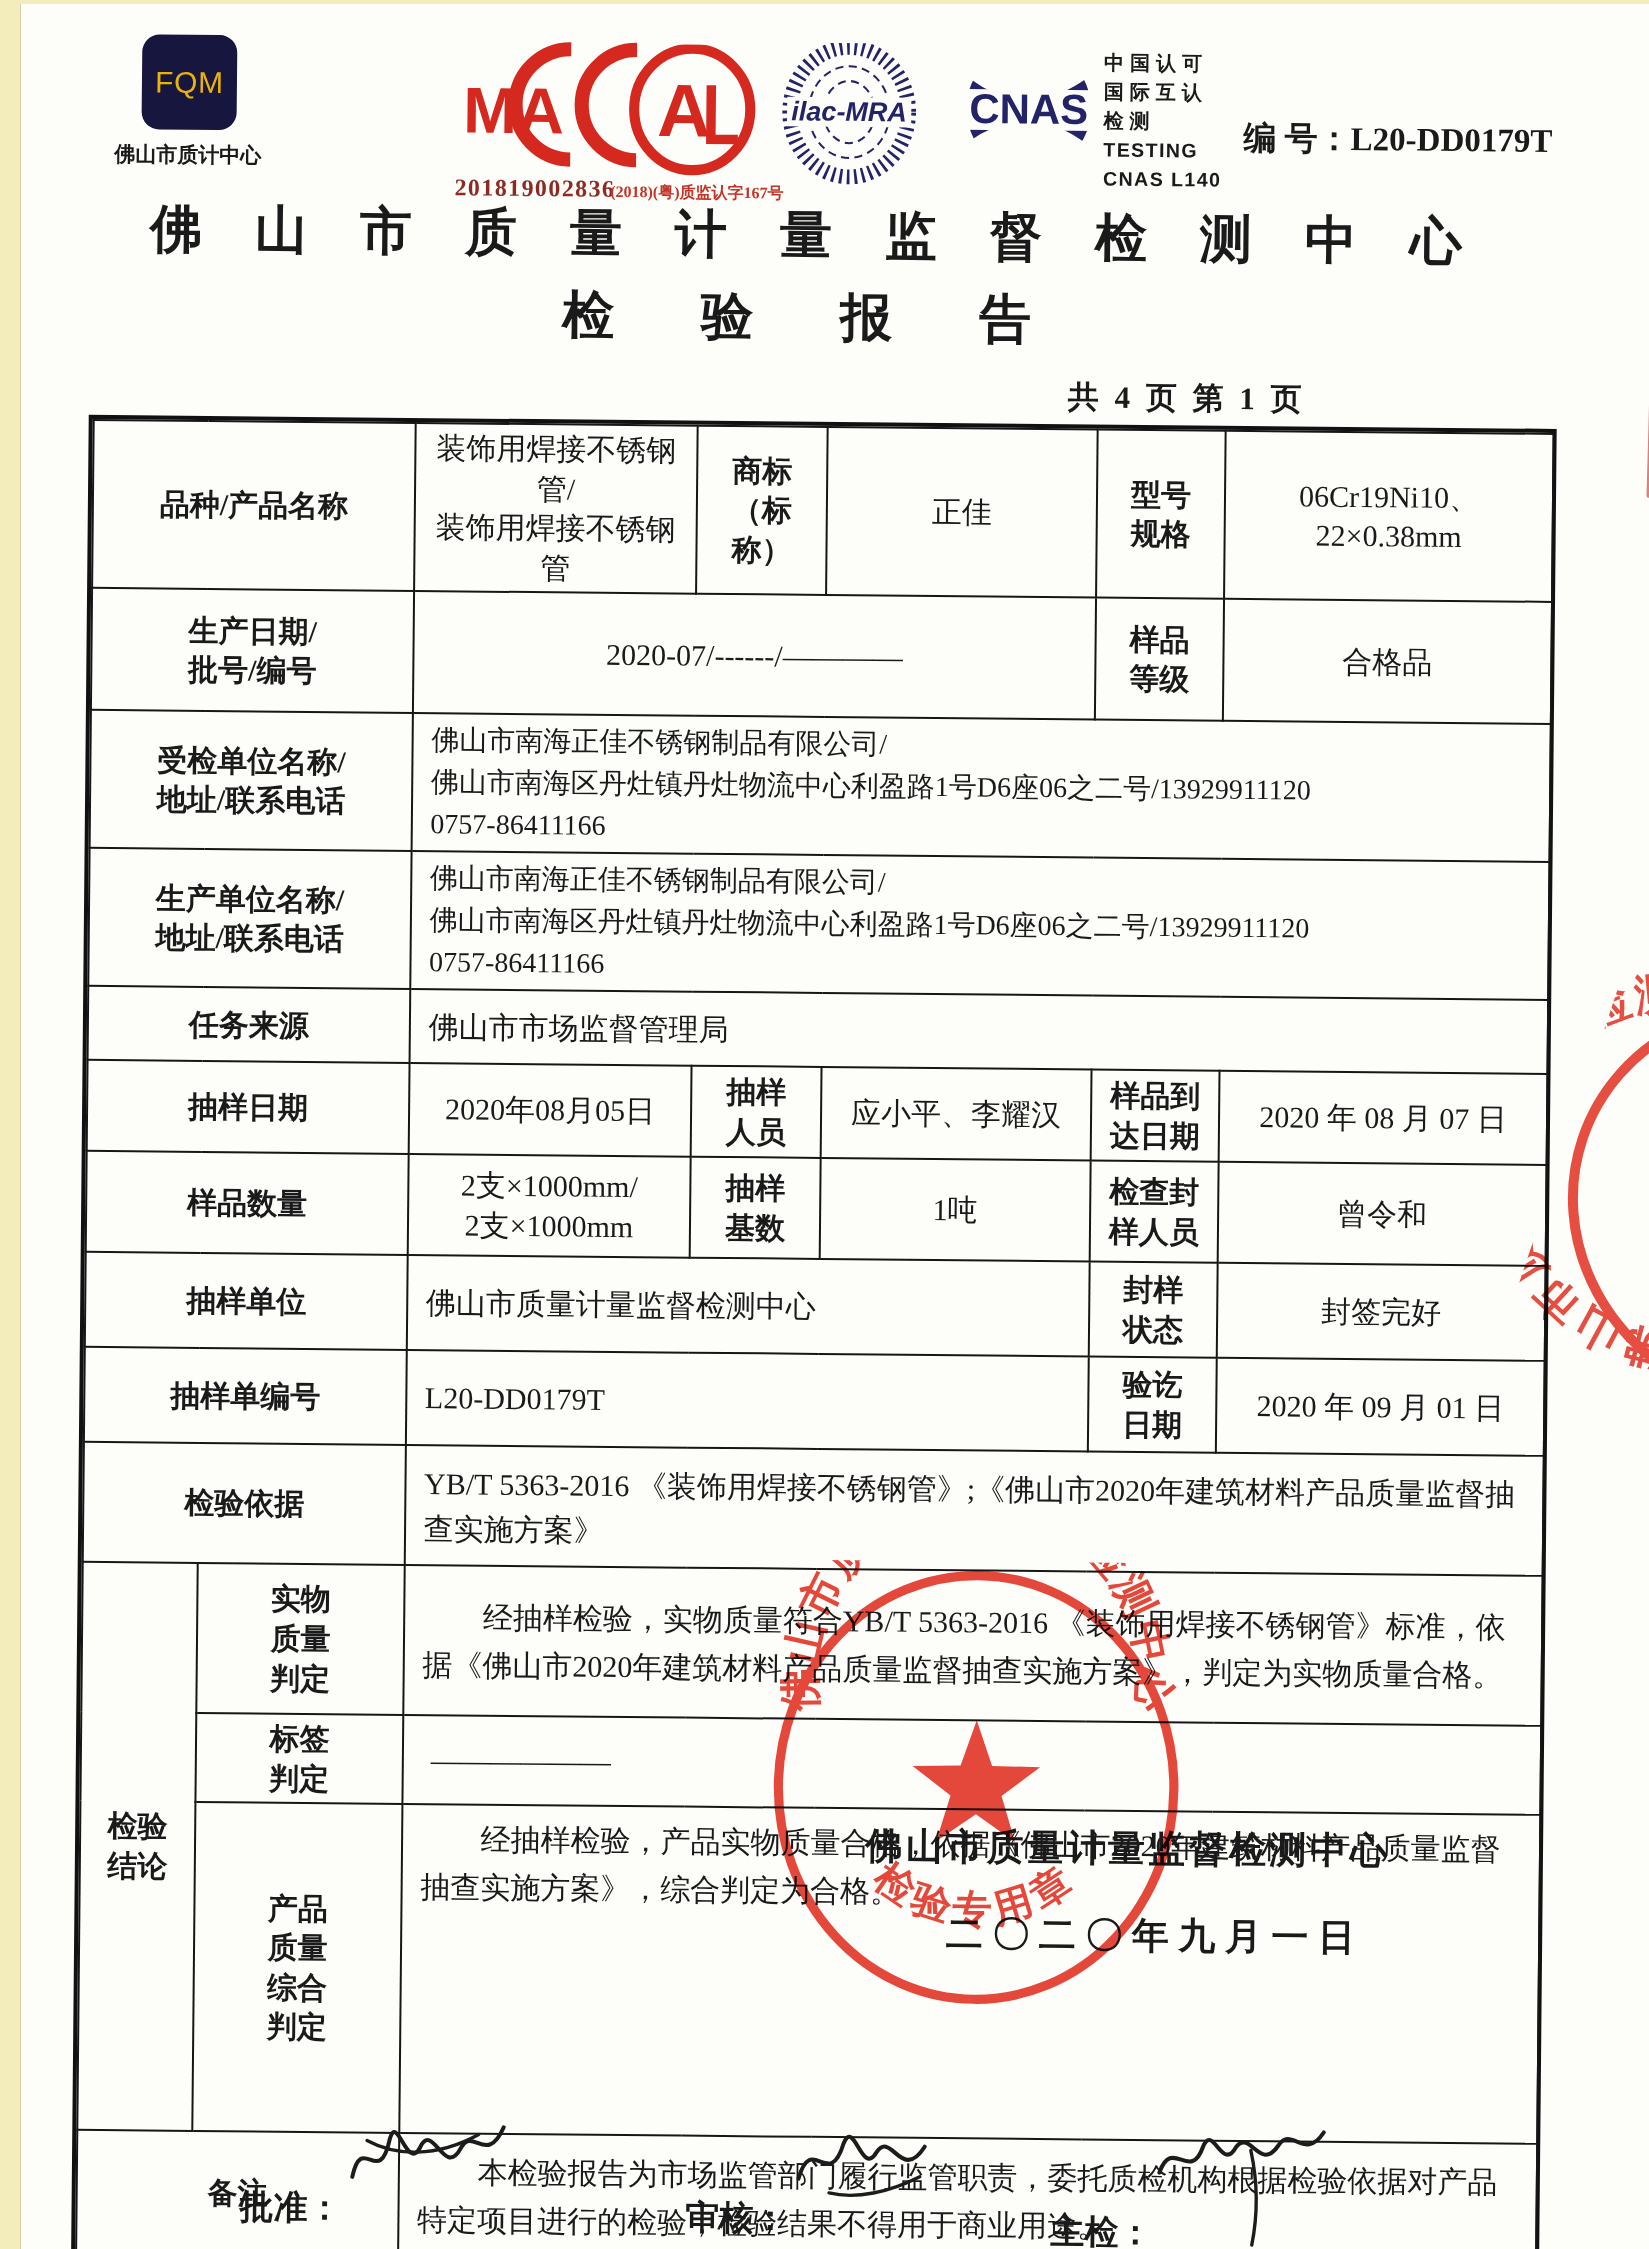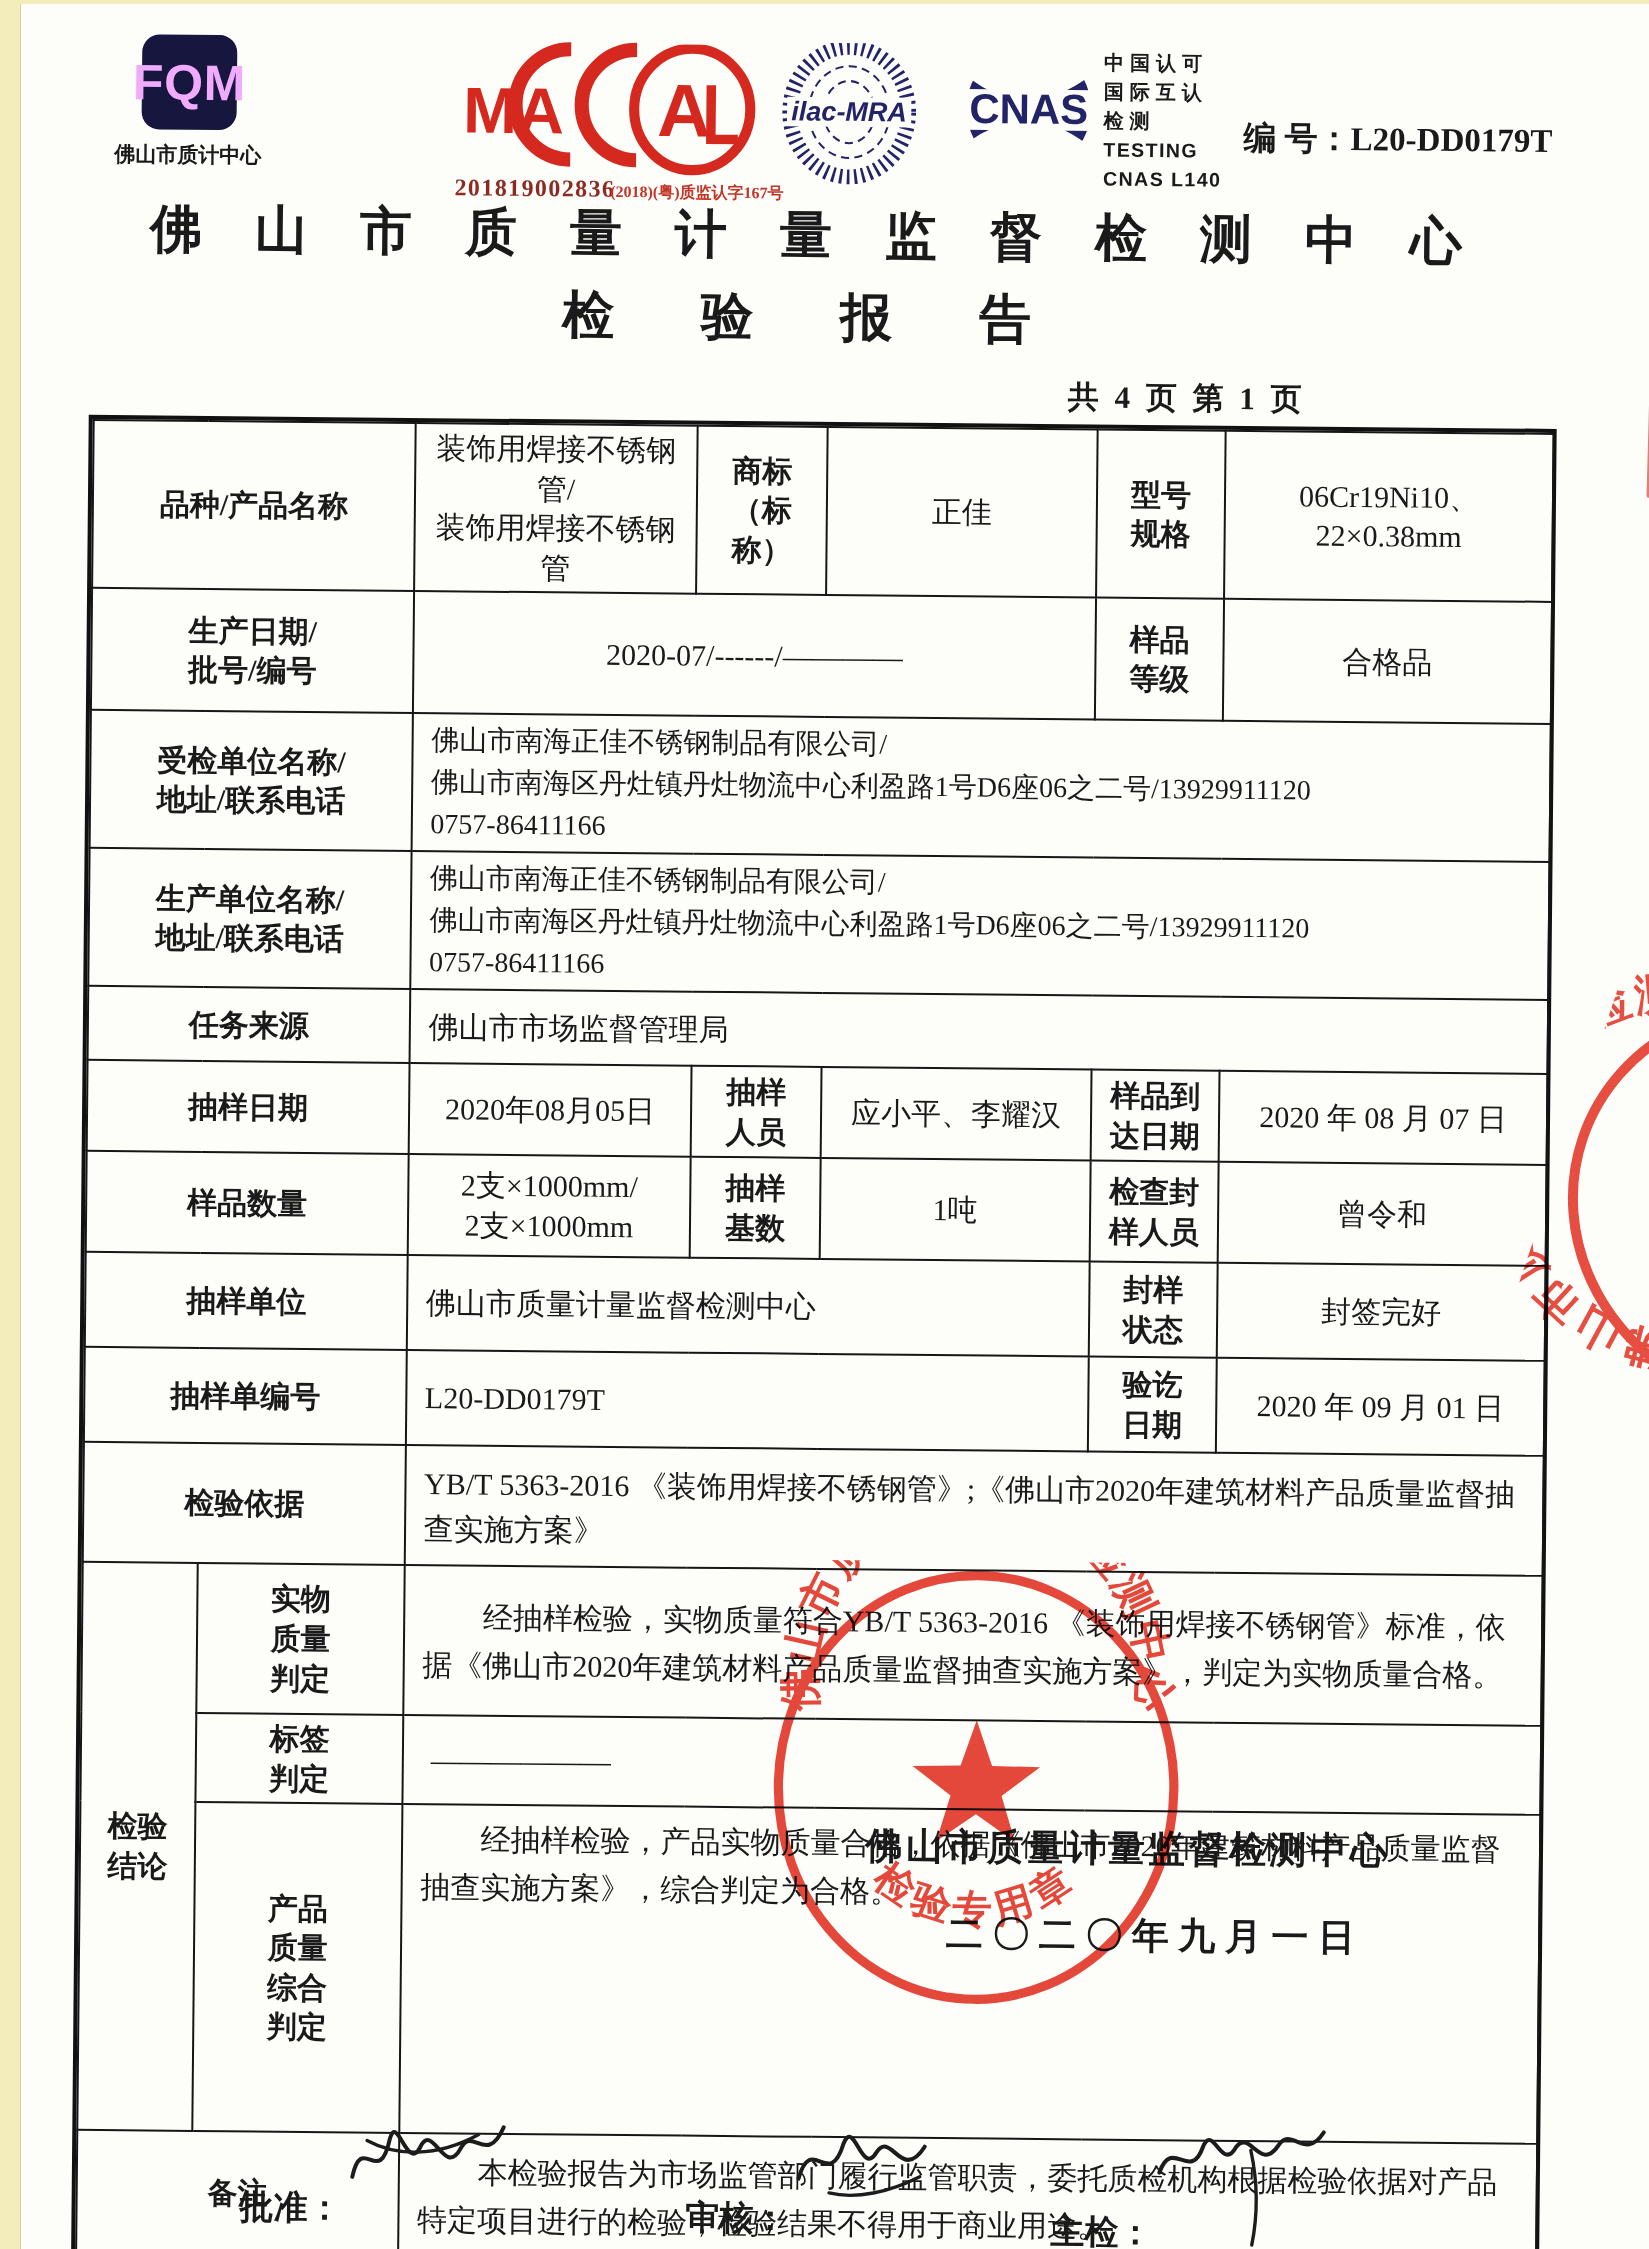--- a/index.html
+++ b/index.html
@@ -13,21 +13,21 @@
     position:absolute;left:20px;top:4px;width:1650px;height:2246px;
     background:#fdfdfa;border-left:1.4px solid #d8d2a8;
   }
   .content{
     position:absolute;left:0;top:0;width:1629px;height:2246px;
     transform:rotate(.55deg);transform-origin:811px 1014px;
   }
   
   .logo-fqm{position:absolute;left:112px;top:37px;width:95px;height:95px;
     background:#16163e;border-radius:17.6px;display:flex;align-items:center;justify-content:center;}
-  .logo-fqm span{color:#f0abfc;font-size:50px;font-weight:bold;font-family:"Liberation Sans",sans-serif;letter-spacing:0.7px;}
+  .logo-fqm span{color:#eab308;font-size:30px;font-weight:normal;font-family:"Liberation Sans",sans-serif;letter-spacing:0.7px;}
   .fqm-caption{position:absolute;left:64px;top:143px;width:189px;text-align:center;font-size:21px;font-weight:bold;}
   .hdr-num{position:absolute;top:174px;font-size:24px;font-weight:bold;color:#8c2b24;letter-spacing:1.4px;}
   .hdr-num.cma{left:398px;width:216px;text-align:center;}
   .hdr-caption-cal{position:absolute;left:580px;top:180px;width:176px;text-align:center;font-size:16px;font-weight:bold;color:#c23428;}
   .cn-accred{position:absolute;left:1074px;top:42px;font-size:20px;font-weight:bold;line-height:29px;letter-spacing:6px;font-family:"Liberation Sans",sans-serif;}
   .cn-accred .en{letter-spacing:1.4px;font-size:19.6px;}
   .report-no{position:absolute;left:1214px;top:108px;font-size:33px;font-weight:bold;white-space:nowrap;}
   
   .title1{position:absolute;left:0;top:197px;width:1575px;text-align:center;font-size:52px;font-weight:bold;letter-spacing:20px;white-space:nowrap;}
   .title2{position:absolute;left:0;top:279px;width:1575px;text-align:center;font-size:52px;font-weight:bold;letter-spacing:37px;white-space:nowrap;}

